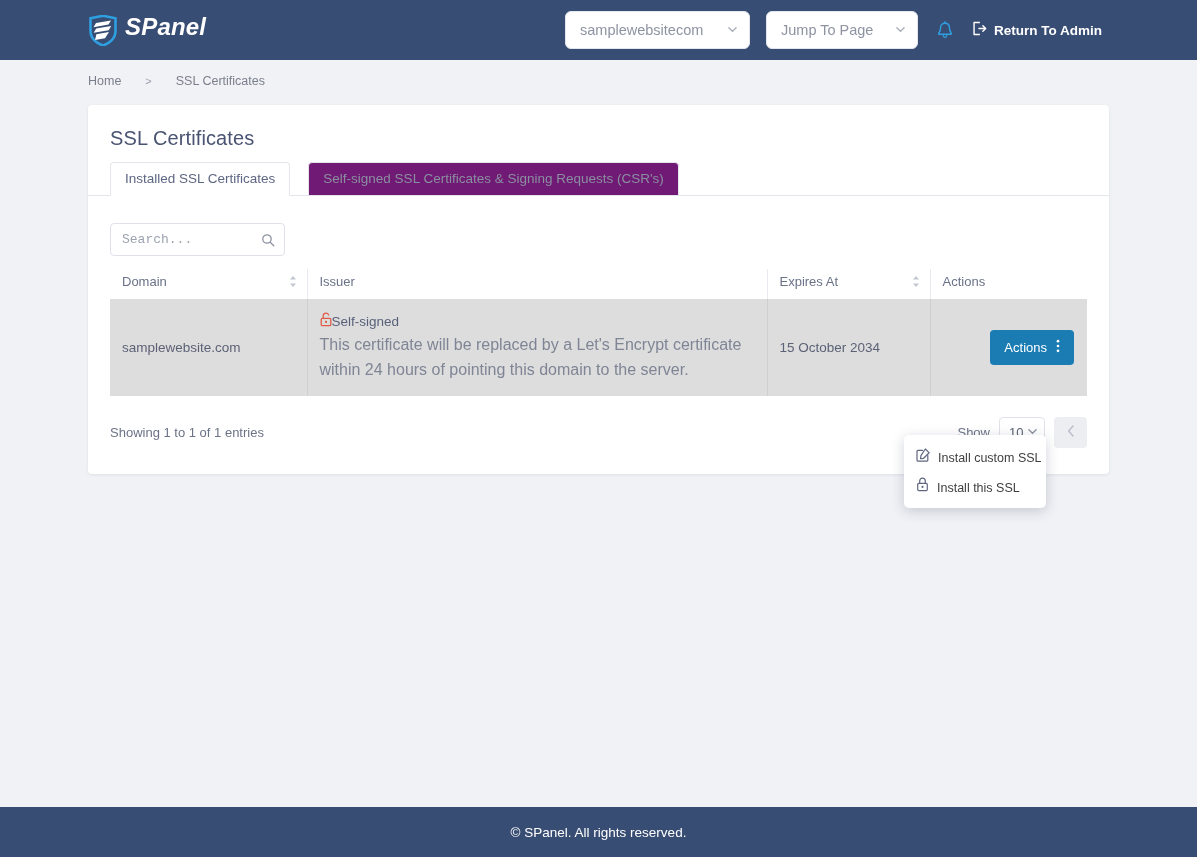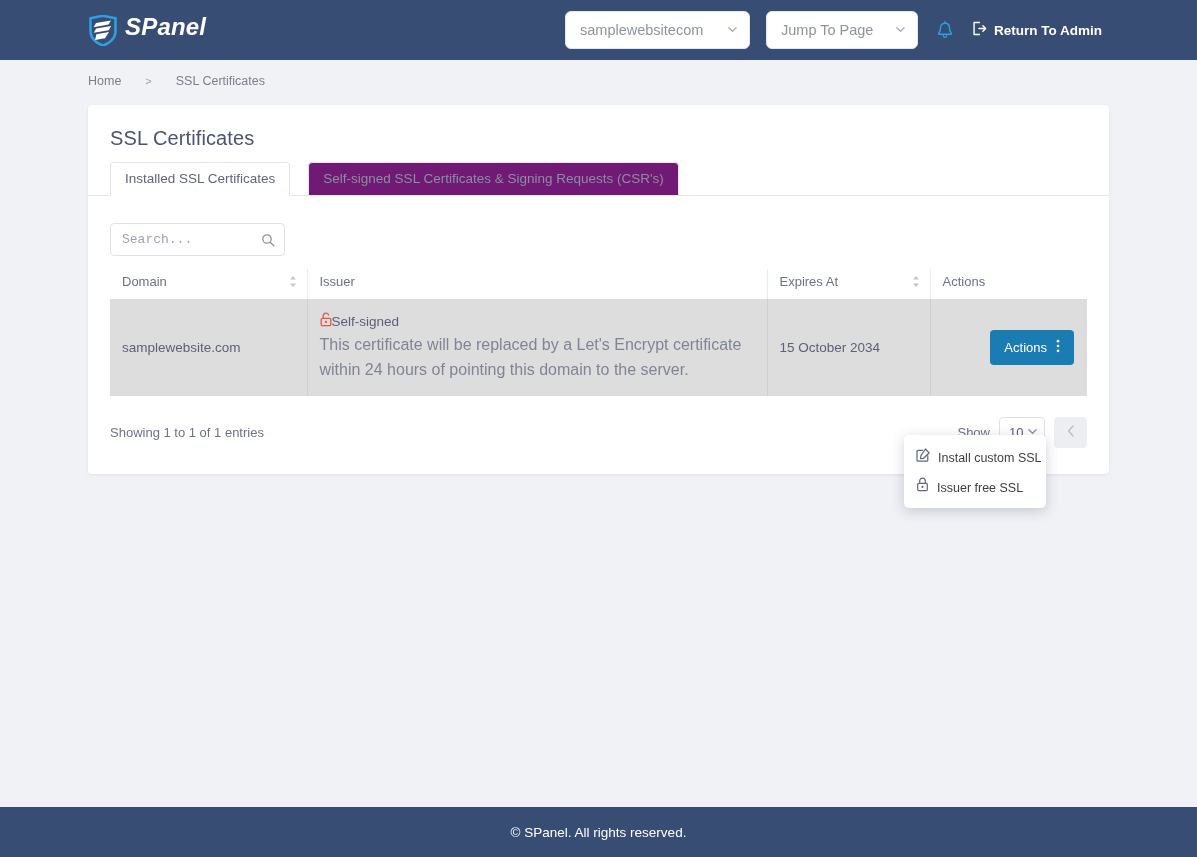--- a/index.html
+++ b/index.html
@@ -366,21 +366,21 @@
         <span>Install custom SSL</span>
       </div>
       <div class="dd-item">
         <span>
           <svg width="13" height="15" viewBox="0 0 12 15">
             <path d="M3.2 6.3 L3.2 4.1 C3.2 2.4 4.4 1.2 6 1.2 C7.6 1.2 8.8 2.4 8.8 4.1 L8.8 6.3" fill="none" stroke="#5f6780" stroke-width="1.2" stroke-linecap="round"></path>
             <rect x="1.2" y="6.3" width="9.6" height="7.4" rx="1.2" fill="none" stroke="#5f6780" stroke-width="1.2"></rect>
             <circle cx="6" cy="9.9" r="1.05" fill="#5f6780"></circle>
           </svg>
         </span>
-        <span>Issuer free SSL</span>
+        <span>Install this SSL</span>
       </div>
     </div>
 
   </div>
 
   <div class="sitefooter">
     <span>© SPanel. All rights reserved.</span>
   </div>
 
 </div>

